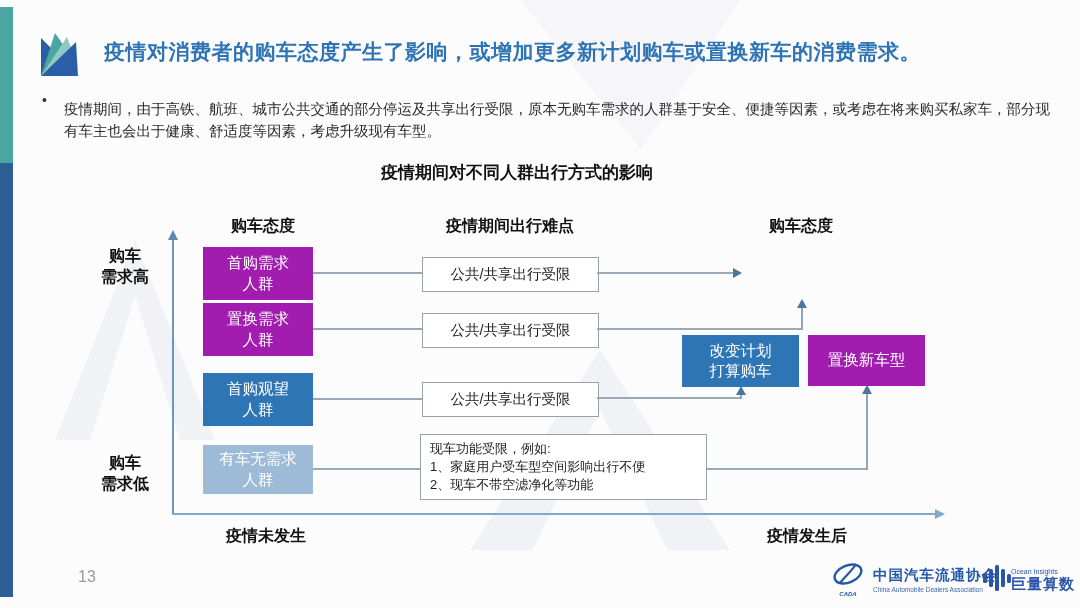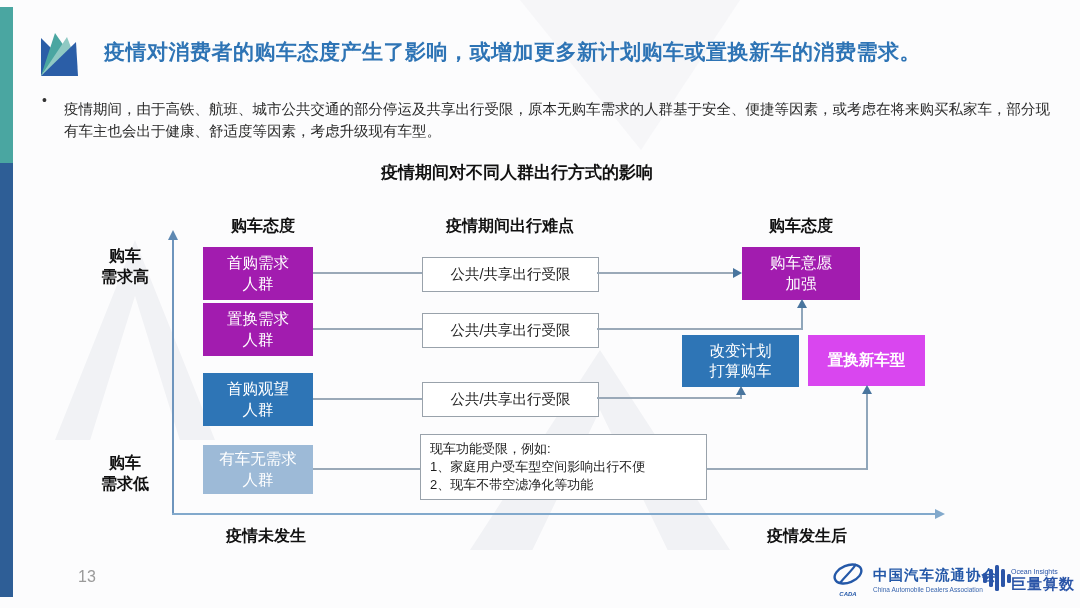--- a/index.html
+++ b/index.html
@@ -39,21 +39,21 @@
 
   .vaxis{position:absolute;left:172px;top:239px;width:2px;height:275px;background:#6E95BD;}
   .vaxis-arrow{position:absolute;left:168px;top:230px;width:0;height:0;border-left:5px solid transparent;border-right:5px solid transparent;border-bottom:10px solid #5E88B2;}
   .haxis{position:absolute;left:172px;top:513px;width:765px;height:2px;background:#82A9CC;}
   .haxis-arrow{position:absolute;left:935px;top:509px;width:0;height:0;border-top:5px solid transparent;border-bottom:5px solid transparent;border-left:10px solid #82A9CC;}
 
   .nbox{position:absolute;display:flex;align-items:center;justify-content:center;text-align:center;color:#fff;font-size:15.5px;line-height:1.3;}
   .box-dark{background:#a21caf;}
   .box-blue{background:#2E75B6;}
   .box-light{background:#9DBAD7;}
-  .box-light2{background:#d946ef;font-weight:bold;}
+  .box-light2{background:#a21caf;}
 
   .lb{left:203px;width:110px;height:53px;}
   .lb1{top:247px;} .lb2{top:303px;} .lb3{top:373px;} .lb4{top:445px;height:49px;}
 
   .mbox{position:absolute;left:422px;width:175px;height:33px;background:#fff;border:1px solid #99A2AB;display:flex;align-items:center;justify-content:center;font-size:14.5px;color:#1d1d1d;}
   .mb1{top:257px;} .mb2{top:313px;} .mb3{top:382px;}
 
   .notebox{position:absolute;left:420px;top:434px;width:287px;height:66px;background:#fff;border:1px solid #99A2AB;box-sizing:border-box;padding:5px 9px;font-size:13px;line-height:1.4;color:#1d1d1d;}
 
   .rb1{left:742px;top:247px;width:118px;height:53px;}
@@ -133,22 +133,20 @@
 人群</div>
 
     <div class="mbox mb1">公共/共享出行受限</div>
     <div class="mbox mb2">公共/共享出行受限</div>
     <div class="mbox mb3">公共/共享出行受限</div>
 
     <div class="notebox pre">现车功能受限，例如:
 1、家庭用户受车型空间影响出行不便
 2、现车不带空滤净化等功能</div>
 
-    <div class="nbox box-dark rb1 pre">购车意愿
-加强</div>
     <div class="nbox box-blue rb2 pre">改变计划
 打算购车</div>
     <div class="nbox box-light2 rb3">置换新车型</div>
 
     <div class="cline" style="left:313px;top:272px;width:109px;"></div>
     <div class="cline" style="left:313px;top:328px;width:109px;"></div>
     <div class="cline" style="left:313px;top:398px;width:109px;"></div>
     <div class="cline" style="left:313px;top:468px;width:107px;"></div>
 
     <div class="cline" style="left:597px;top:272px;width:136px;"></div>

